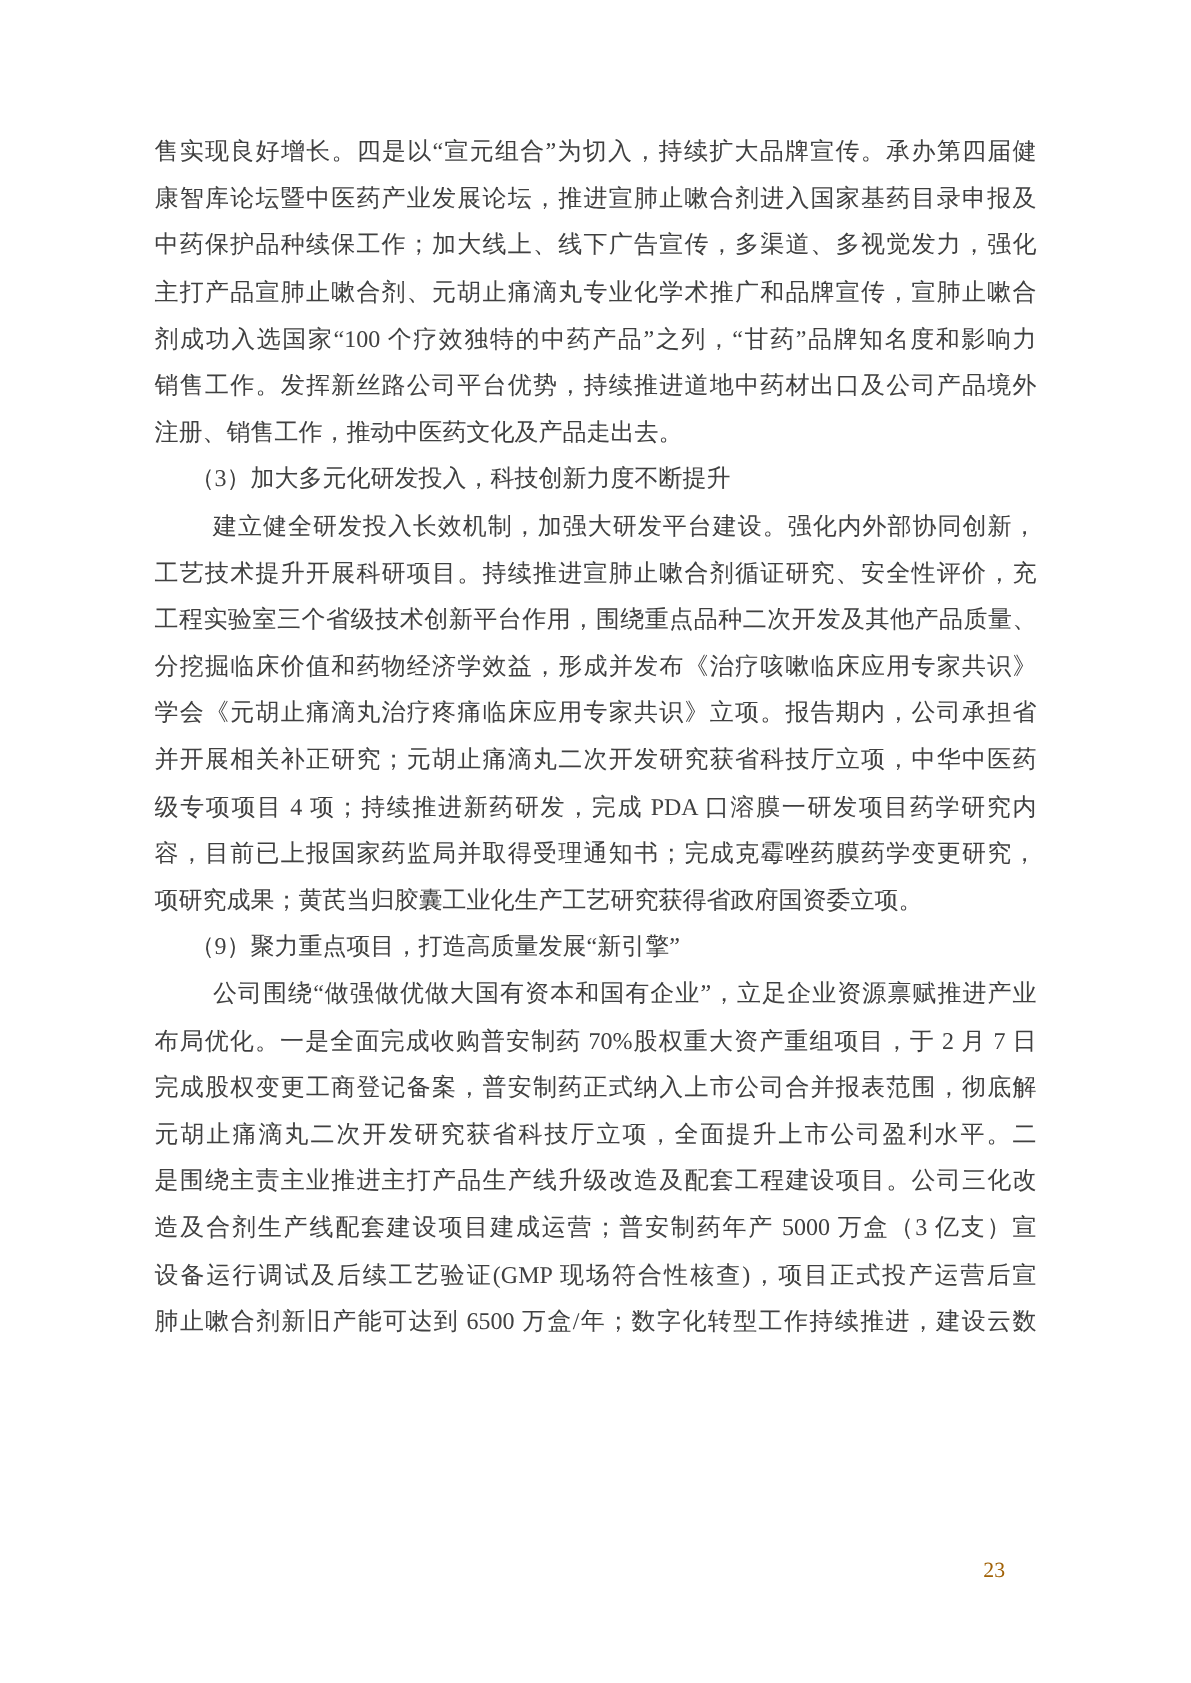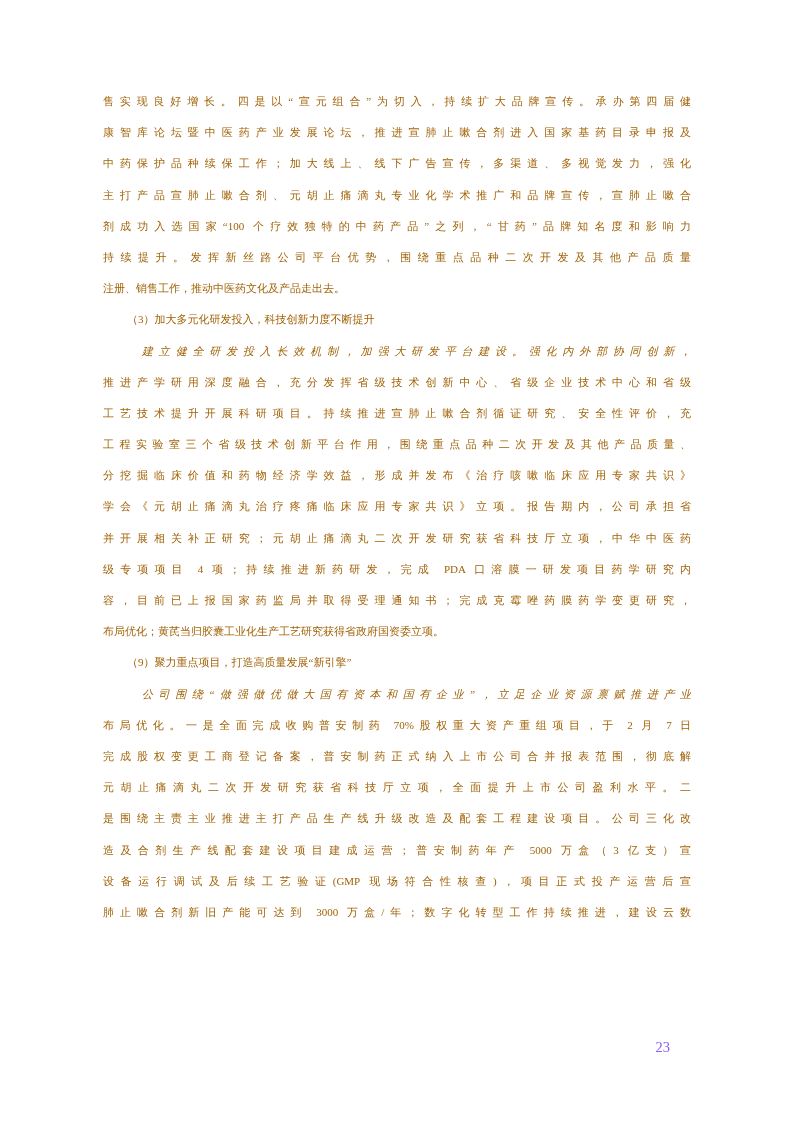--- a/index.html
+++ b/index.html
@@ -18,79 +18,78 @@
   .page {
     position: absolute;
     inset: 0;
     background: #ffffff;
   }
   .content {
     position: absolute;
     left: 103px;
     top: 86px;
     width: 588px;
-    font-size: 11px;
+    font-size: 16px;
     line-height: 31.2px;
-    color: #a16207;
+    color: #404040;
   }
   .line {
     width: 588px;
     height: 31.2px;
     overflow: hidden;
     text-align: justify;
     text-align-last: left;
     white-space: normal;
   }
   .line.fill {
     text-align-last: justify;
     text-justify: inter-character;
   }
-  .line.indent-body { text-indent: 39px; font-style: italic; }
+  .line.indent-body { text-indent: 39px; }
   .line.indent-heading { text-indent: 24px; }
   .footer {
     position: absolute;
     top: 1038px;
     right: 124px;
     font-size: 14.5px;
     line-height: 18px;
-    color: #8b5cf6;
+    color: #a16207;
     text-align: right;
   }
 </style>
 </head>
 <body>
 
 <div class="page">
 
   <div class="content" id="text-body">
 
   <div class="line fill">售实现良好增长。四是以“宣元组合”为切入，持续扩大品牌宣传。承办第四届健</div>
       <div class="line fill">康智库论坛暨中医药产业发展论坛，推进宣肺止嗽合剂进入国家基药目录申报及</div>
       <div class="line fill">中药保护品种续保工作；加大线上、线下广告宣传，多渠道、多视觉发力，强化</div>
       <div class="line fill">主打产品宣肺止嗽合剂、元胡止痛滴丸专业化学术推广和品牌宣传，宣肺止嗽合</div>
       <div class="line fill">剂成功入选国家“100 个疗效独特的中药产品”之列，“甘药”品牌知名度和影响力</div>
-      <div class="line fill">持续提升。发挥新丝路公司平台优势，围绕重点品种二次开发及其他产品质量</div>
+      <div class="line fill">销售工作。发挥新丝路公司平台优势，持续推进道地中药材出口及公司产品境外</div>
       <div class="line">注册、销售工作，推动中医药文化及产品走出去。</div>
       <div class="line indent-heading">（3）加大多元化研发投入，科技创新力度不断提升</div>
       <div class="line fill indent-body">建立健全研发投入长效机制，加强大研发平台建设。强化内外部协同创新，</div>
-      <div class="line fill">推进产学研用深度融合，充分发挥省级技术创新中心、省级企业技术中心和省级</div>
       <div class="line fill">工艺技术提升开展科研项目。持续推进宣肺止嗽合剂循证研究、安全性评价，充</div>
       <div class="line fill">工程实验室三个省级技术创新平台作用，围绕重点品种二次开发及其他产品质量、</div>
       <div class="line fill">分挖掘临床价值和药物经济学效益，形成并发布《治疗咳嗽临床应用专家共识》</div>
       <div class="line fill">学会《元胡止痛滴丸治疗疼痛临床应用专家共识》立项。报告期内，公司承担省</div>
       <div class="line fill">并开展相关补正研究；元胡止痛滴丸二次开发研究获省科技厅立项，中华中医药</div>
       <div class="line fill">级专项项目 4 项；持续推进新药研发，完成 PDA 口溶膜一研发项目药学研究内</div>
       <div class="line fill">容，目前已上报国家药监局并取得受理通知书；完成克霉唑药膜药学变更研究，</div>
-      <div class="line">布局优化；黄芪当归胶囊工业化生产工艺研究获得省政府国资委立项。</div>
+      <div class="line">项研究成果；黄芪当归胶囊工业化生产工艺研究获得省政府国资委立项。</div>
       <div class="line indent-heading">（9）聚力重点项目，打造高质量发展“新引擎”</div>
       <div class="line fill indent-body">公司围绕“做强做优做大国有资本和国有企业”，立足企业资源禀赋推进产业</div>
       <div class="line fill">布局优化。一是全面完成收购普安制药 70%股权重大资产重组项目，于 2 月 7 日</div>
       <div class="line fill">完成股权变更工商登记备案，普安制药正式纳入上市公司合并报表范围，彻底解</div>
       <div class="line fill">元胡止痛滴丸二次开发研究获省科技厅立项，全面提升上市公司盈利水平。二</div>
       <div class="line fill">是围绕主责主业推进主打产品生产线升级改造及配套工程建设项目。公司三化改</div>
       <div class="line fill">造及合剂生产线配套建设项目建成运营；普安制药年产 5000 万盒（3 亿支）宣</div>
       <div class="line fill">设备运行调试及后续工艺验证(GMP 现场符合性核查)，项目正式投产运营后宣</div>
-      <div class="line fill">肺止嗽合剂新旧产能可达到 3000 万盒/年；数字化转型工作持续推进，建设云数</div>
+      <div class="line fill">肺止嗽合剂新旧产能可达到 6500 万盒/年；数字化转型工作持续推进，建设云数</div>
     </div>
 
   <div class="footer">23</div>
 
 </div>
 
 </body></html>

